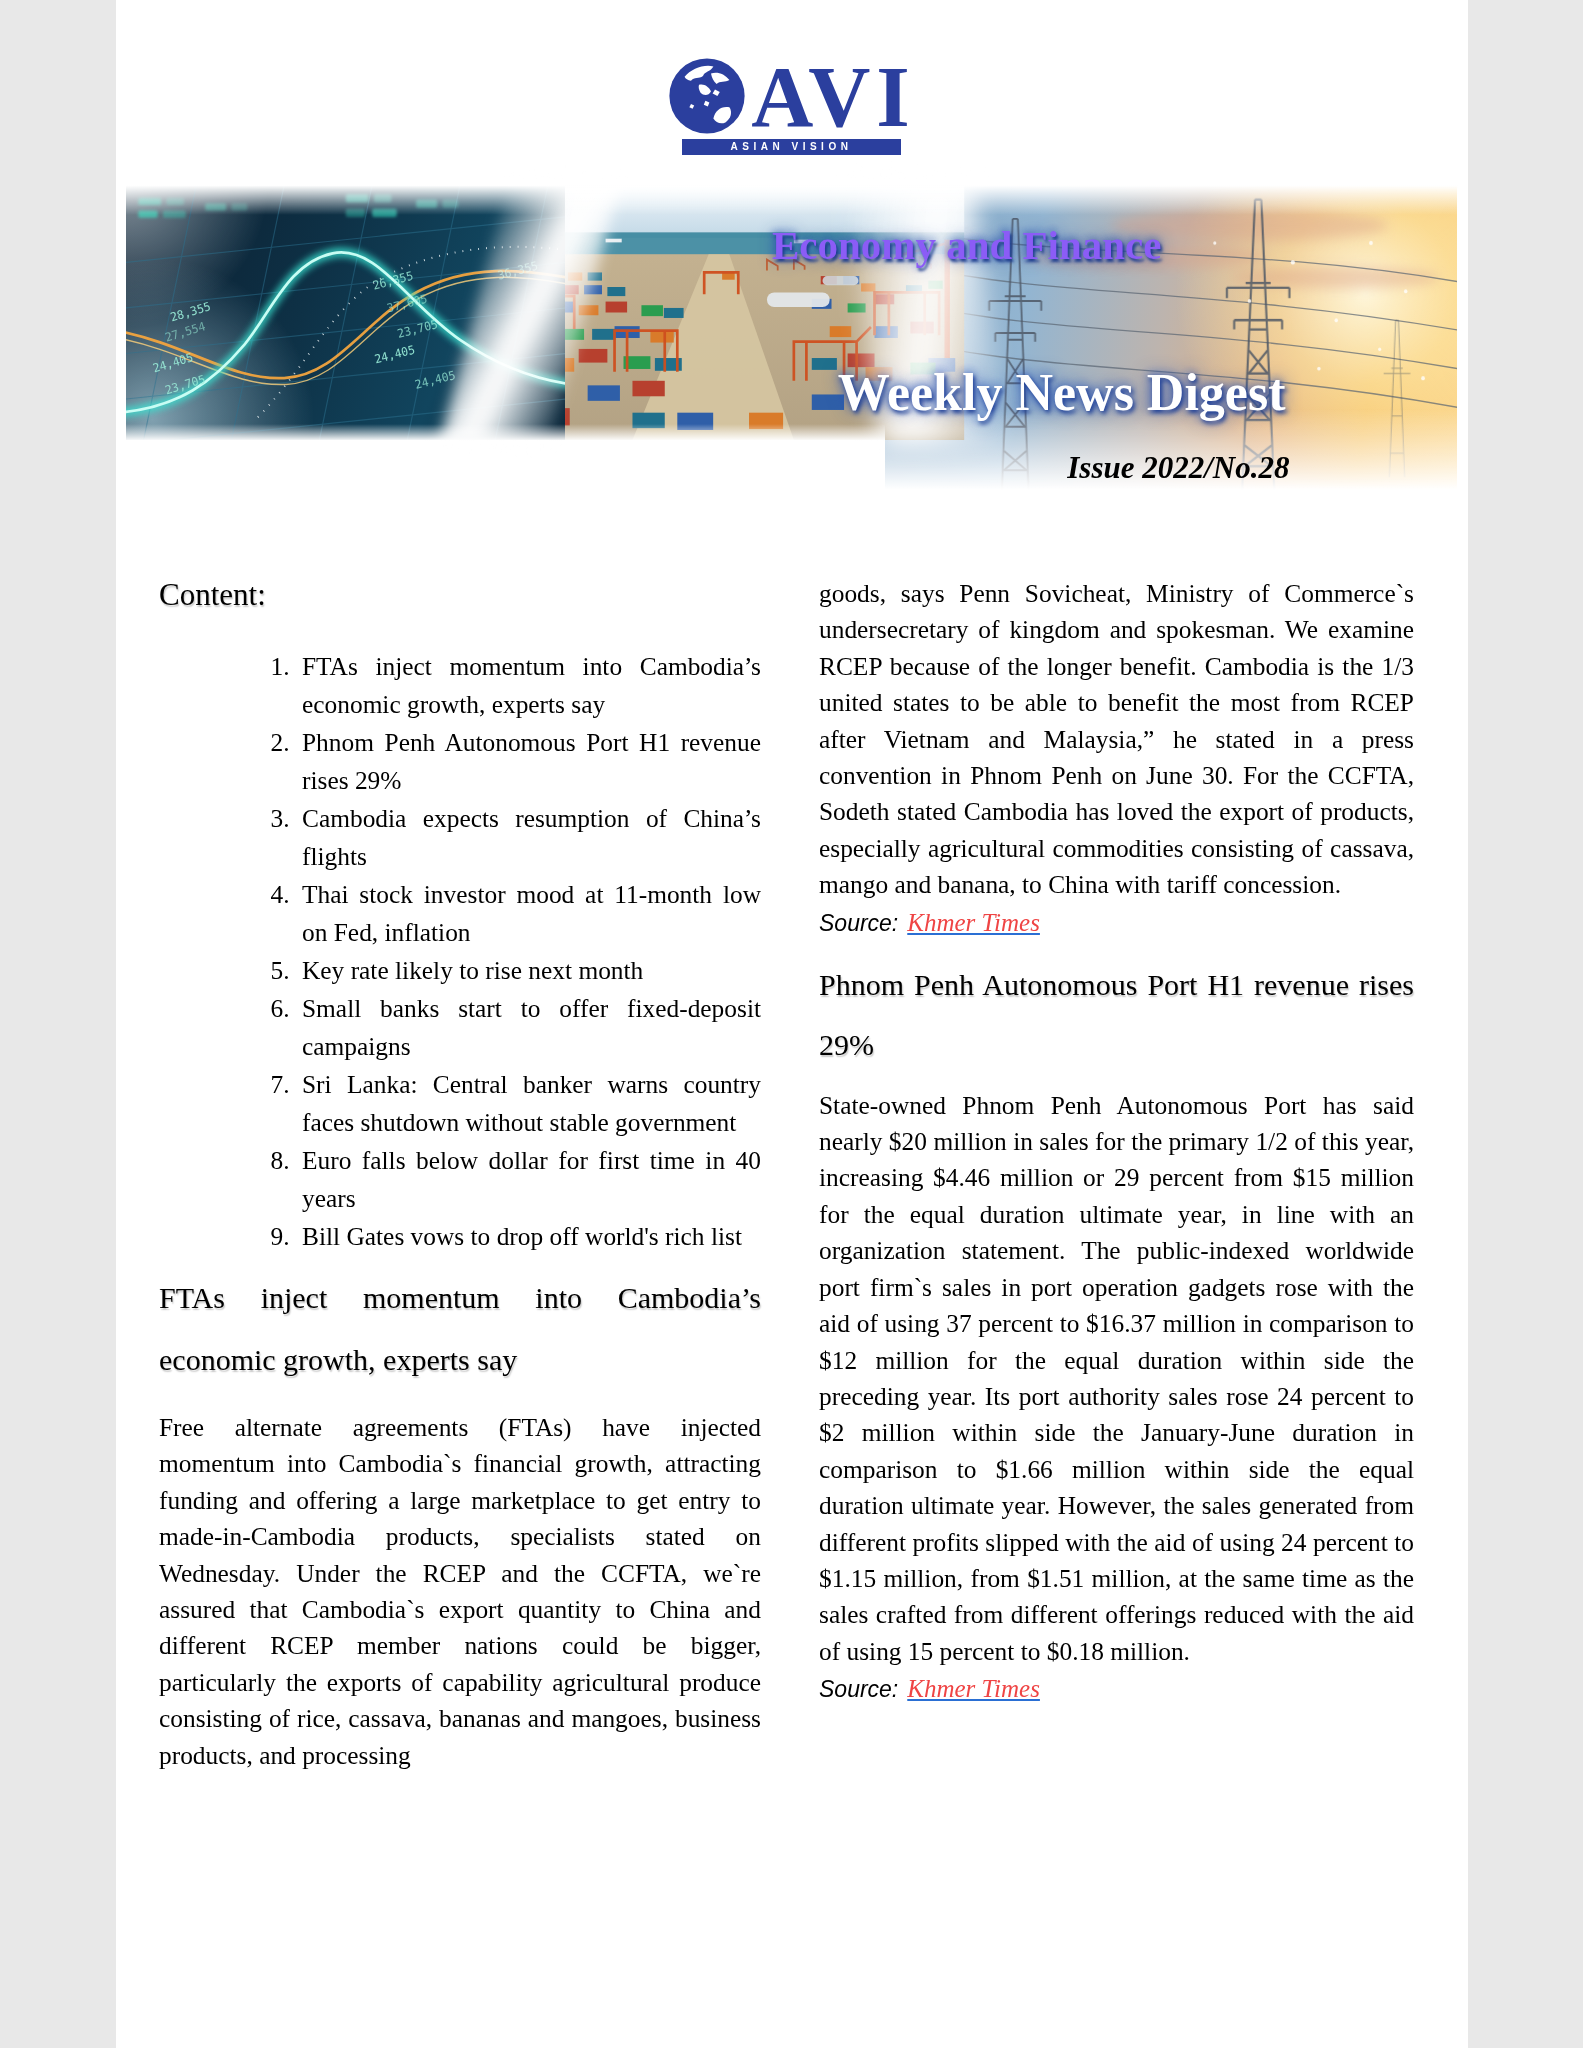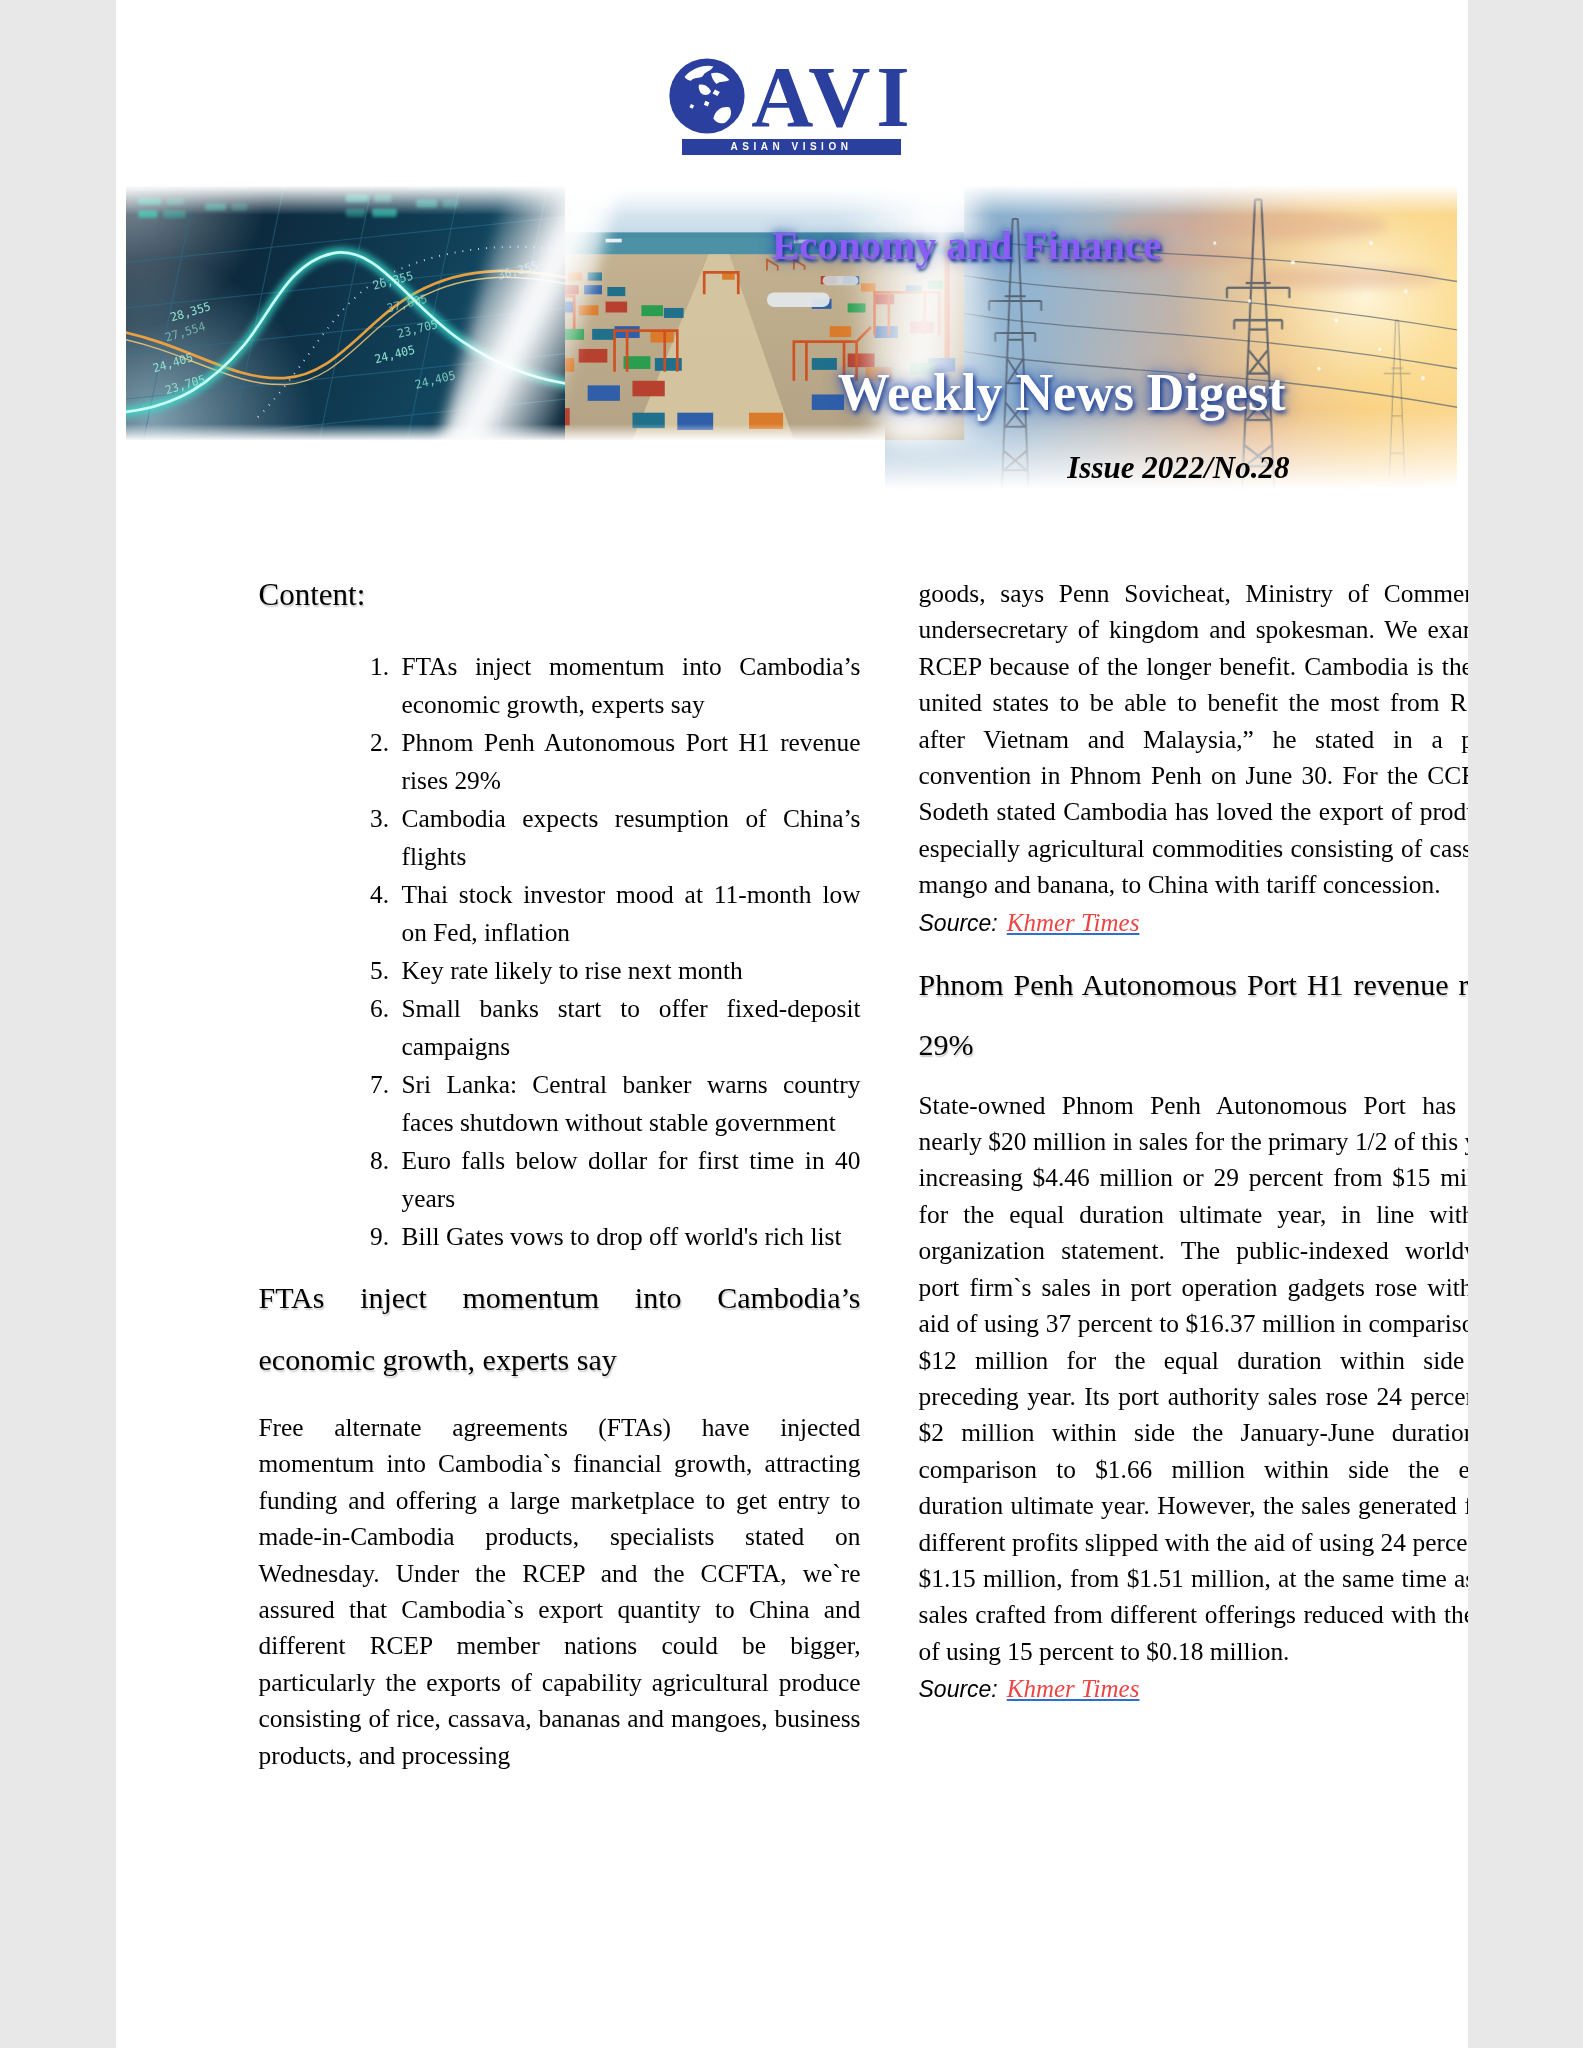--- a/index.html
+++ b/index.html
@@ -52,21 +52,21 @@
     text-shadow: 2px 3px 3px rgba(26,58,140,.9), 0 0 16px rgba(40,80,170,.85), -1px -1px 7px rgba(40,80,170,.6); }
   .banner-subtitle { position:absolute; top:178px; right:172px; margin:0; z-index:6;
     font-family:"Liberation Serif", serif; font-weight:700; font-size:52px; color:#fff; white-space:nowrap;
     text-shadow: 2px 3px 4px rgba(30,62,150,.95), 0 0 18px rgba(44,86,180,.9), -1px -1px 8px rgba(44,86,180,.65); }
 
   .issue-line { position:absolute; top:450px; right:178px; z-index:6;
     font-family:"Liberation Serif", serif; font-style:italic; font-weight:700; font-size:31px; color:#000; }
 
   
   .columns { position:absolute; top:575px; left:143px; right:153px;
-    display:flex; gap:58px; align-items:flex-start; }
+    display:flex; gap:58px; align-items:flex-start;justify-content:center; }
   .col-left  { width:602px; flex:0 0 602px; }
   .col-right { width:595px; flex:0 0 595px; }
 
   .content-heading { margin:0; font-size:31px; font-weight:400; line-height:40px;
     text-shadow:1px 1.5px 1.5px rgba(0,0,0,.22); }
   .toc { margin:32px 0 0 0; padding:0 0 0 137px; }
   .toc li { font-size:25.4px; line-height:38px; text-align:justify; padding-left:6px; }
 
   .article-heading { margin:12px 0 18px 0; font-size:30px; font-weight:400; line-height:62px;
     text-align:justify; text-shadow:1px 1.5px 1.5px rgba(0,0,0,.22); }

